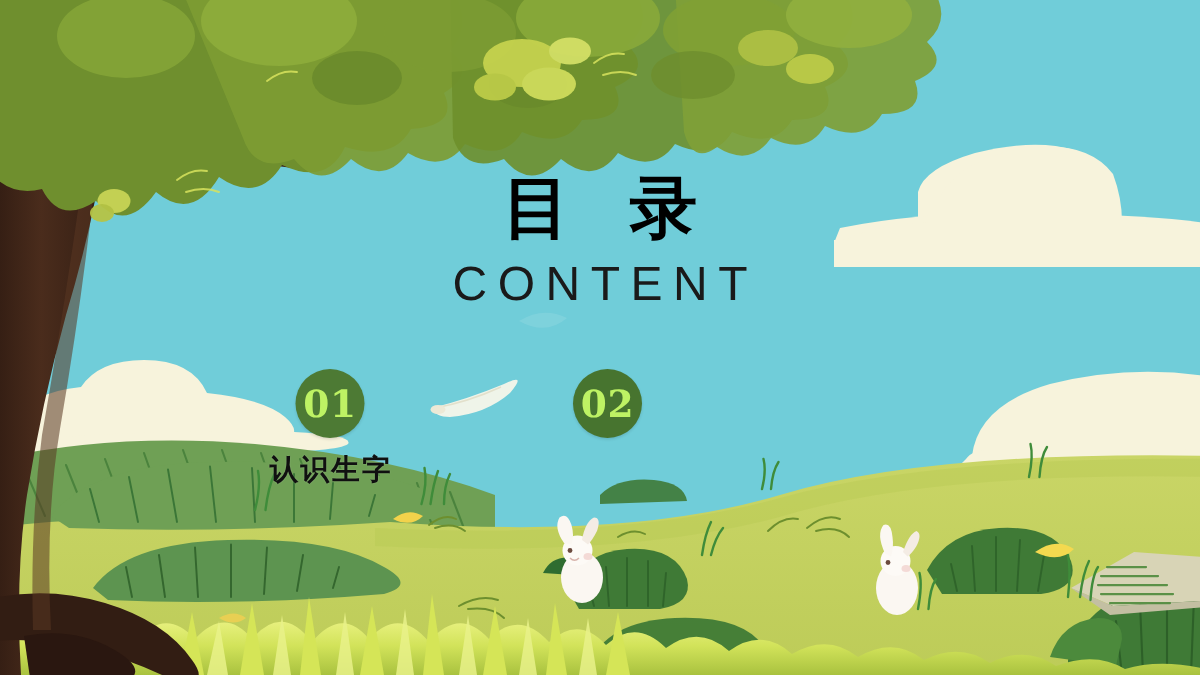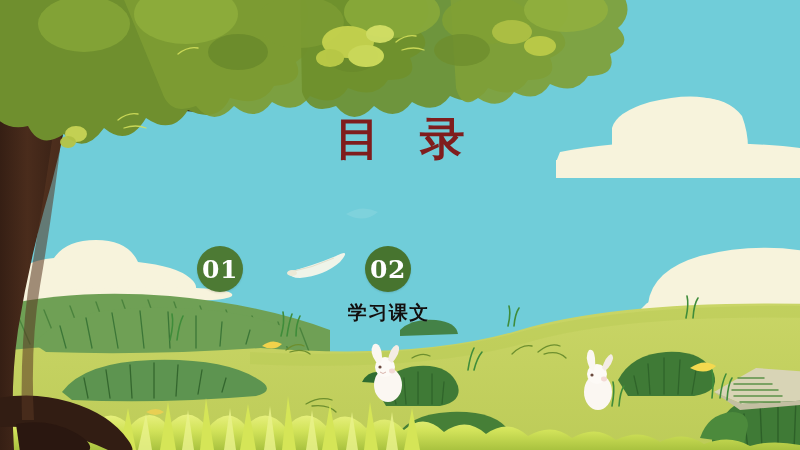--- a/index.html
+++ b/index.html
@@ -9,38 +9,38 @@
     font-family:"Liberation Sans","DejaVu Sans",sans-serif;
   }
   #slide svg.layer{position:absolute;left:0;top:0;width:800px;height:450px;}
 
   
   .title-block{
     position:absolute;left:0;top:112px;width:800px;text-align:center;
     pointer-events:none;
   }
   .title-cn{
-    font-size:45px;font-weight:bold;color:#7f1d1d;letter-spacing:12px;
+    font-size:45px;font-weight:bold;color:#000000;letter-spacing:12px;
     line-height:54px;text-indent:12px;
     font-family:"DejaVu Sans","Liberation Sans",sans-serif;
   }
   .title-en{
     font-size:32px;font-weight:300;color:#1a1a1a;letter-spacing:7px;
     line-height:42px;text-indent:7px;margin-top:2px;
     font-family:"Liberation Sans","DejaVu Sans",sans-serif;
   }
 
   
   .agenda{position:absolute;left:0;top:246px;width:800px;height:90px;}
   .agenda-item{position:absolute;width:180px;text-align:center;}
-  .it1{left:130px;} .it2{left:298px;} .it3{left:483px;}
+  .it1{left:130px;} .it2{left:315px;} .it3{left:483px;}
   .num-circle{
     width:46px;height:46px;border-radius:50%;margin:0 auto;
     display:flex;align-items:center;justify-content:center;
-    color:#ffffff;font-size:25px;font-weight:bold;letter-spacing:0.5px;
+    color:#bef264;font-size:25px;font-weight:bold;letter-spacing:0.5px;
     font-family:"DejaVu Serif","Liberation Serif",serif;
     box-shadow:0 1px 2px rgba(0,0,0,.12);
   }
   .c1{background:#4d7a34;} .c2{background:#47742f;} .c3{background:#47742f;}
   .item-label{
     margin-top:8px;font-size:19px;font-weight:bold;color:#101010;
     letter-spacing:1.5px;text-indent:1.5px;
     font-family:"DejaVu Sans","Liberation Sans",sans-serif;
     text-shadow:0 0 1px rgba(255,255,255,.25);
   }
@@ -350,31 +350,32 @@
         <ellipse cx="292" cy="273" rx="5" ry="3" fill="#ece9d6"></ellipse>
       </g>
 
       <path d="M346 214 q16 -10 32 -2 q-14 12 -32 2 Z" fill="#ffffff" opacity=".10"></path>
 
     </g>
   </svg>
 
   <div class="title-block">
     <div class="title-cn">目 录</div>
+    <div class="title-en">CONTENT</div>
   </div>
 
   <div class="agenda">
 
     <div class="agenda-item it1">
       <div class="num-circle c1">01</div>
+      <div class="item-label">认识生字</div>
     </div>
 
     <div class="agenda-item it2">
       <div class="num-circle c2">02</div>
-      <div class="item-label">学习课文</div>
     </div>
 
     <div class="agenda-item it3">
     </div>
 
   </div>
 
 </div>
 
 </body></html>

